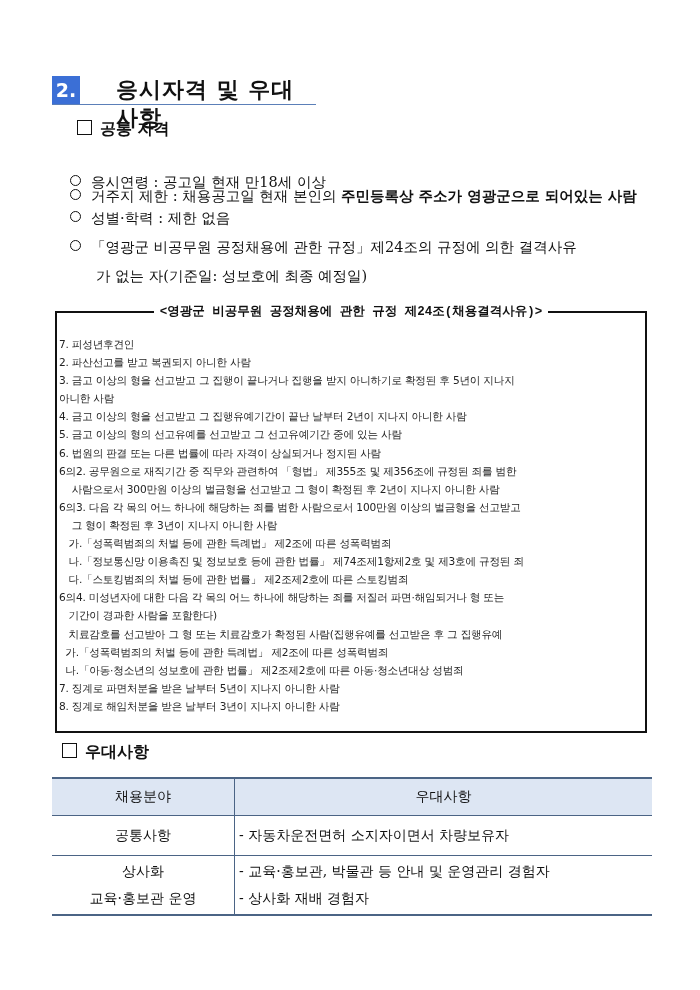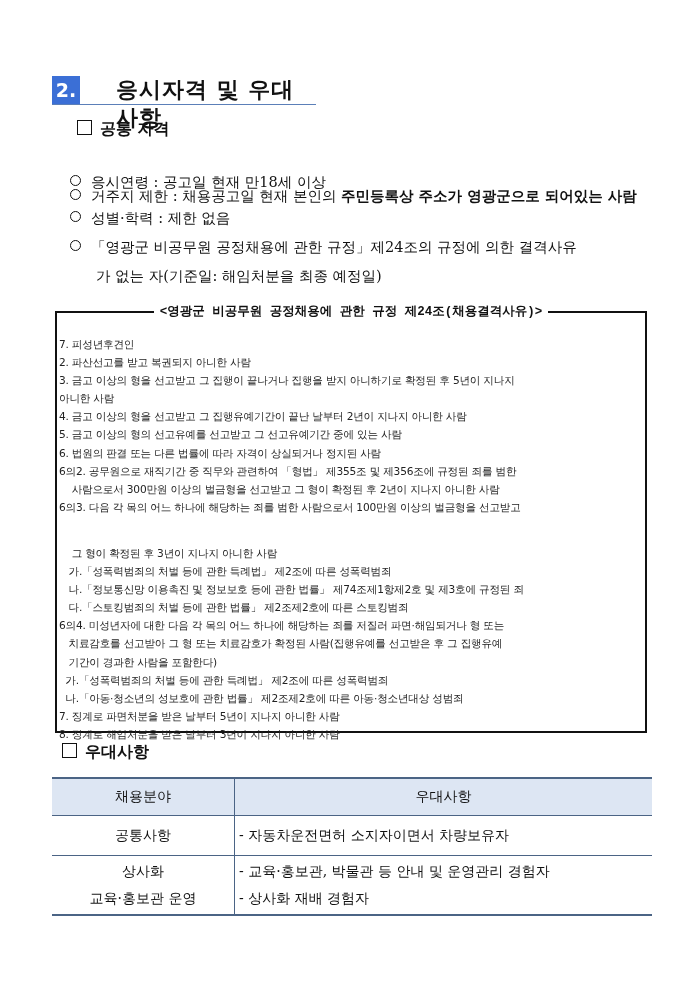--- a/index.html
+++ b/index.html
@@ -49,42 +49,42 @@
 </div>
 <div class="bullet" style="top:186px;">
   <span class="circ"></span><span>거주지 제한 : 채용공고일 현재 본인의 </span><b>주민등록상 주소가 영광군으로 되어있는 사람</b>
 </div>
 <div class="bullet" style="top:208px;">
   <span class="circ"></span><span>성별·학력 : 제한 없음</span>
 </div>
 <div class="bullet" style="top:237px;">
   <span class="circ"></span><span>「영광군 비공무원 공정채용에 관한 규정」제24조의 규정에 의한 결격사유</span>
 </div>
-<div class="cont" style="top:266px;">가 없는 자(기준일: 해임처분을 최종 예정일)</div>
+<div class="cont" style="top:266px;">가 없는 자(기준일: 성보호에 최종 예정일)</div>
 
 <div class="reg-box">
   <div class="reg-title"><span>&lt;영광군 비공무원 공정채용에 관한 규정 제24조(채용결격사유)&gt;</span></div>
   <div class="reg-lines">
     <div>7. 피성년후견인</div>
     <div>2. 파산선고를 받고 복권되지 아니한 사람</div>
     <div>3. 금고 이상의 형을 선고받고 그 집행이 끝나거나 집행을 받지 아니하기로 확정된 후 5년이 지나지</div>
     <div>아니한 사람</div>
     <div>4. 금고 이상의 형을 선고받고 그 집행유예기간이 끝난 날부터 2년이 지나지 아니한 사람</div>
     <div>5. 금고 이상의 형의 선고유예를 선고받고 그 선고유예기간 중에 있는 사람</div>
     <div>6. 법원의 판결 또는 다른 법률에 따라 자격이 상실되거나 정지된 사람</div>
     <div>6의2. 공무원으로 재직기간 중 직무와 관련하여 「형법」 제355조 및 제356조에 규정된 죄를 범한</div>
     <div style="white-space:pre;">    사람으로서 300만원 이상의 벌금형을 선고받고 그 형이 확정된 후 2년이 지나지 아니한 사람</div>
     <div>6의3. 다음 각 목의 어느 하나에 해당하는 죄를 범한 사람으로서 100만원 이상의 벌금형을 선고받고</div>
-    <div style="white-space:pre;margin-top:28px;">    그 형이 확정된 후 3년이 지나지 아니한 사람</div>
+    <div style="white-space:pre;">    그 형이 확정된 후 3년이 지나지 아니한 사람</div>
     <div style="white-space:pre;">   가.「성폭력범죄의 처벌 등에 관한 특례법」 제2조에 따른 성폭력범죄</div>
     <div style="white-space:pre;">   나.「정보통신망 이용촉진 및 정보보호 등에 관한 법률」 제74조제1항제2호 및 제3호에 규정된 죄</div>
     <div style="white-space:pre;">   다.「스토킹범죄의 처벌 등에 관한 법률」 제2조제2호에 따른 스토킹범죄</div>
     <div>6의4. 미성년자에 대한 다음 각 목의 어느 하나에 해당하는 죄를 저질러 파면·해임되거나 형 또는</div>
+    <div style="white-space:pre;">   기간이 경과한 사람을 포함한다)</div>
     <div style="white-space:pre;">   치료감호를 선고받아 그 형 또는 치료감호가 확정된 사람(집행유예를 선고받은 후 그 집행유예</div>
-    <div style="white-space:pre;">   기간이 경과한 사람을 포함한다)</div>
     <div style="white-space:pre;">  가.「성폭력범죄의 처벌 등에 관한 특례법」 제2조에 따른 성폭력범죄</div>
     <div style="white-space:pre;">  나.「아동·청소년의 성보호에 관한 법률」 제2조제2호에 따른 아동·청소년대상 성범죄</div>
     <div>7. 징계로 파면처분을 받은 날부터 5년이 지나지 아니한 사람</div>
     <div>8. 징계로 해임처분을 받은 날부터 3년이 지나지 아니한 사람</div>
   </div>
 </div>
 
 <div class="sub-head" style="top:741px;">
   <span class="box"></span><span>우대사항</span>
 </div>

